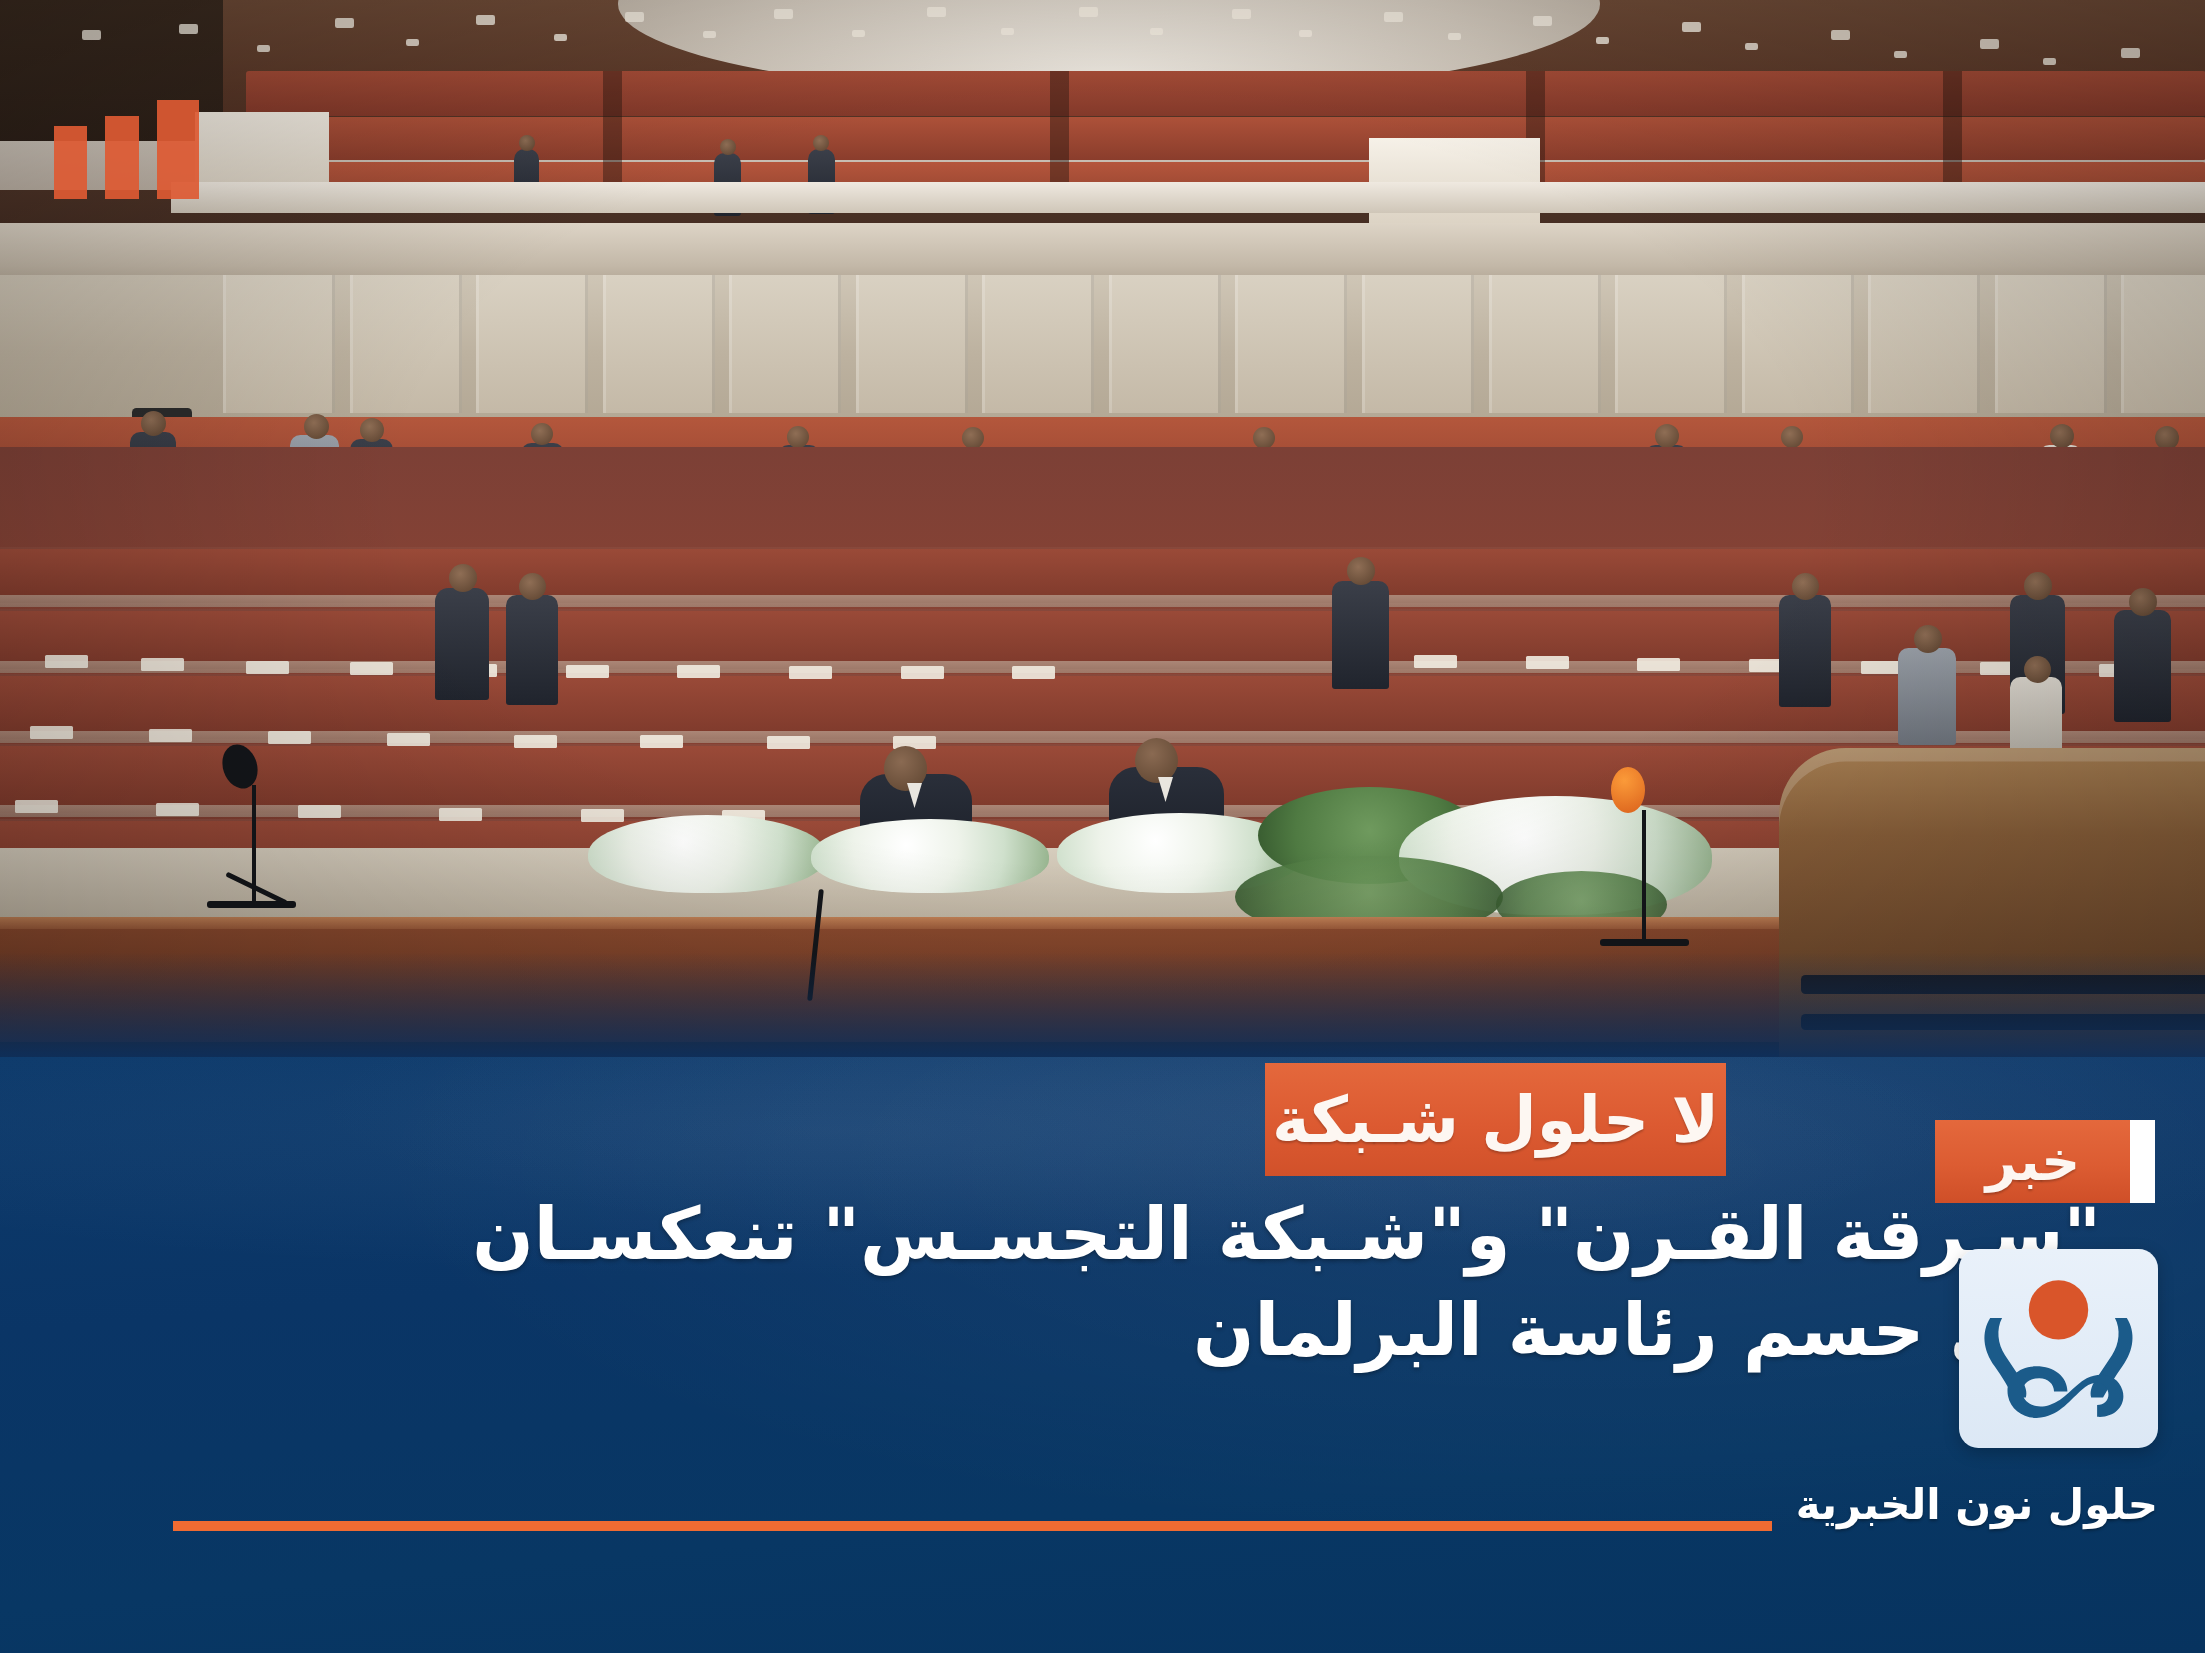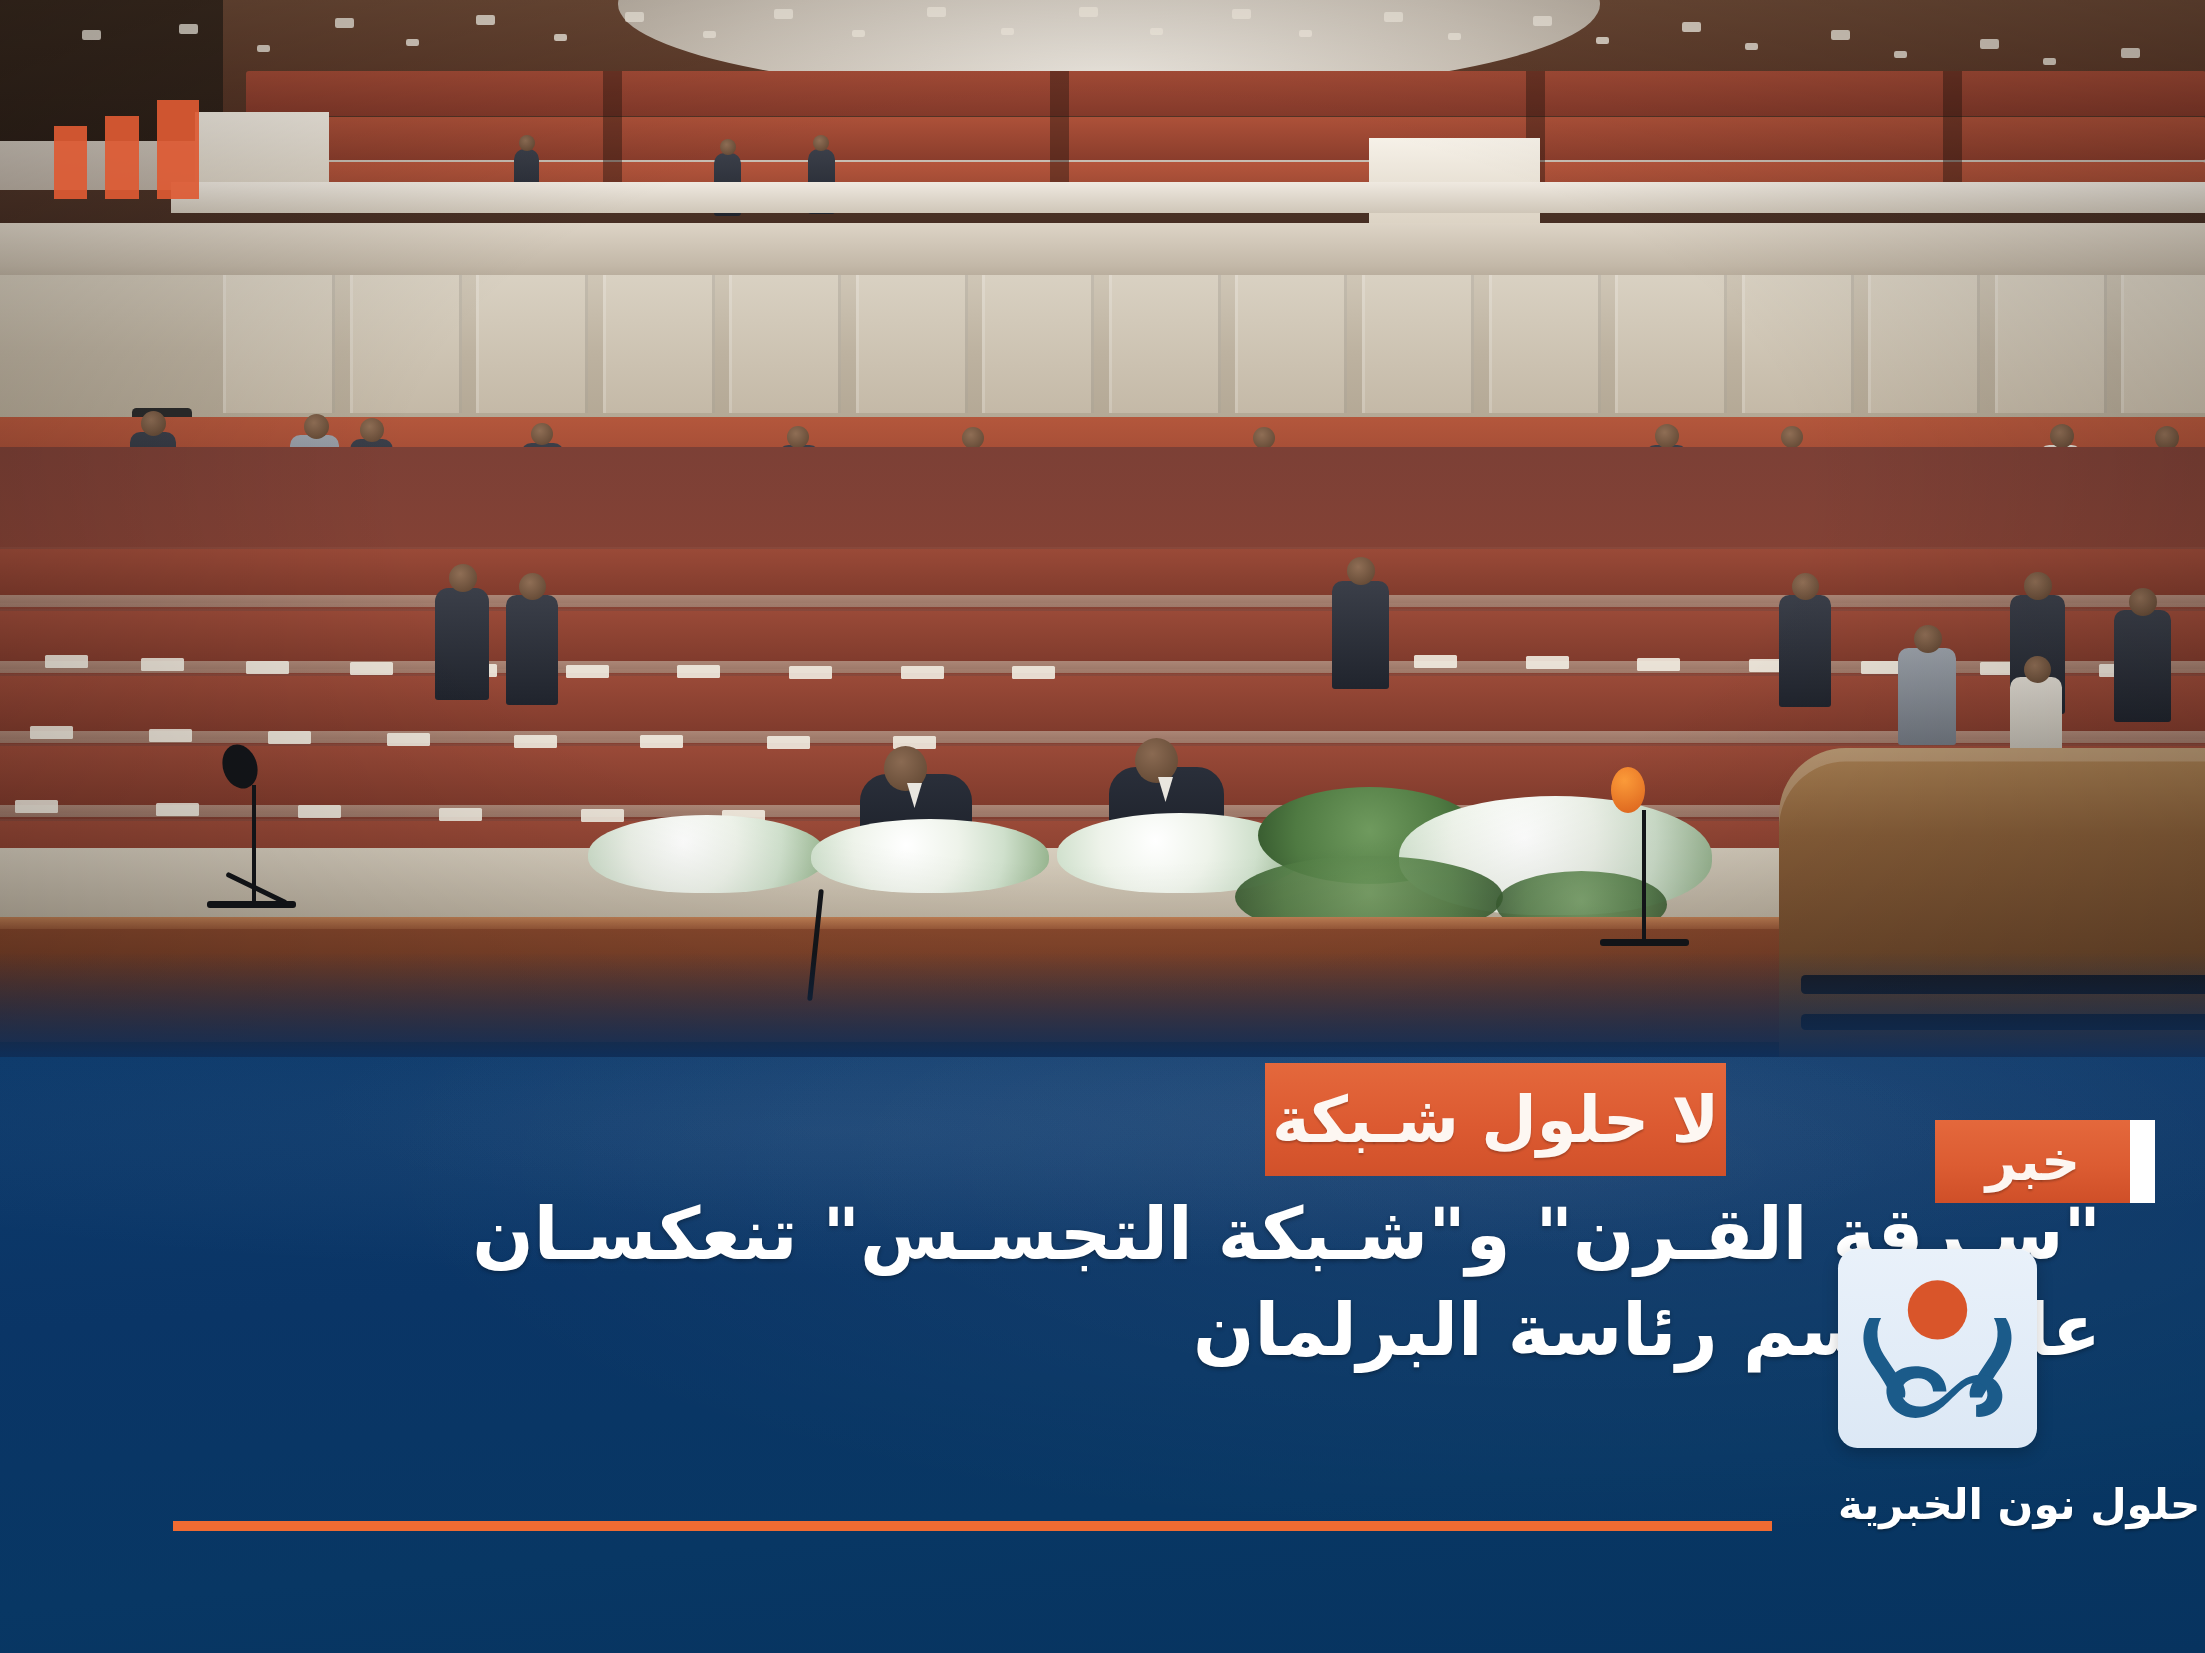--- a/index.html
+++ b/index.html
@@ -274,21 +274,21 @@
     left:173px; top:1521px;
     width:1599px; height:10.4px;
     background:#ef6b32;
   }
 
   
   #brand {
     position:absolute;
     left:1838px; top:1120px;
     width:320px;
-    display:flex; flex-direction:column; align-items:flex-end;
+    display:flex; flex-direction:column; align-items:flex-start;
   }
   #newsTag {
     display:flex; align-items:stretch;
     height:83px; margin-right:0; align-self:flex-start;
     margin-left:0;
   }
   #newsTagBox {
     width:195px; height:83px;
     background: linear-gradient(180deg,#e4683c 0%, #dc5c32 55%, #cf4f28 100%);
     display:flex; align-items:center; justify-content:center;

